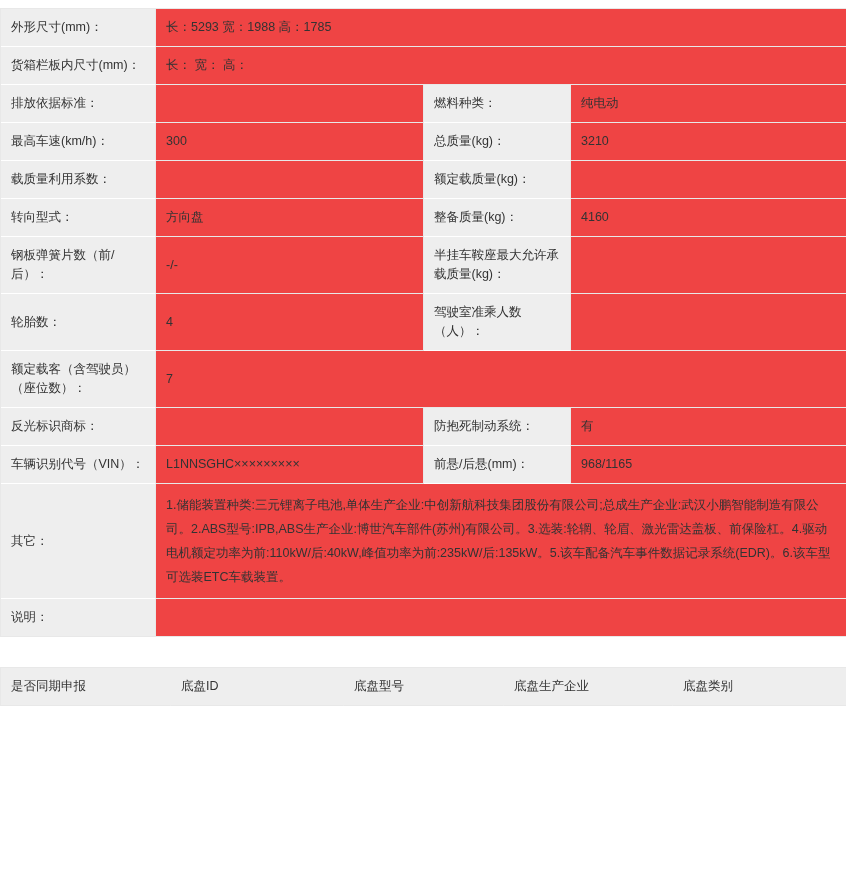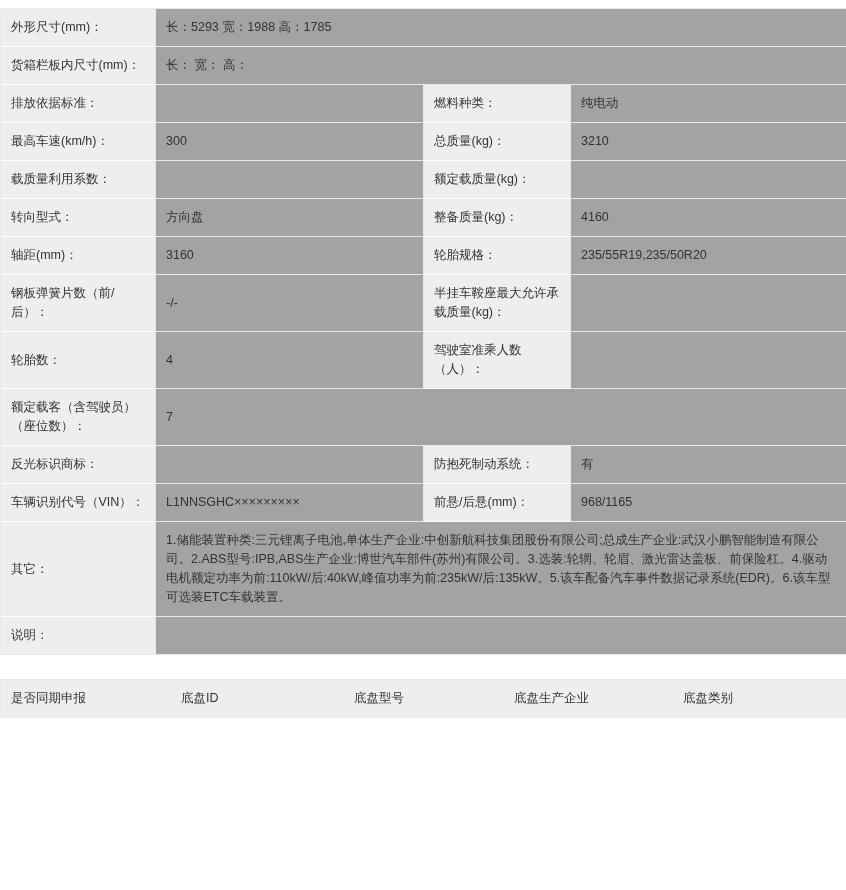--- a/index.html
+++ b/index.html
@@ -23,34 +23,34 @@
   td, th {
     padding: 9px 10px;
     line-height: 19px;
     vertical-align: middle;
     overflow-wrap: break-word;
     font-weight: normal;
     text-align: left;
   }
 
   
-  .spec { margin-bottom: 24px; }
+  .spec { margin-bottom: 30px; }
   .spec td { height: 19px; }
   .spec .lbl {
     background: #eeeeee;
     border-right: 1px solid #e8e8e8;
     border-bottom: 1px solid #ffffff;
   }
   .spec .val {
-    background: #a3a3a3;
+    background: #ef4444;
     border-right: 1px solid #e8e8e8;
     border-bottom: 1px solid #e8e8e8;
   }
   .spec tr:last-child .lbl { border-bottom-color: #e8e8e8; }
-  .spec .other-text { line-height: 19px; }
+  .spec .other-text { line-height: 24px; }
 
   
   .sub { margin-bottom: 32px; }
   .sub th {
     background: #eeeeee;
     border-bottom: 1px solid #e8e8e8;
     border-right: 1px solid #eeeeee;
   }
   .sub th:last-child { border-right: 1px solid #e8e8e8; }
 </style>
@@ -91,26 +91,20 @@
         <td class="lbl">载质量利用系数：</td>
         <td class="val"></td>
         <td class="lbl">额定载质量(kg)：</td>
         <td class="val"></td>
       </tr>
       <tr>
         <td class="lbl">转向型式：</td>
         <td class="val">方向盘</td>
         <td class="lbl">整备质量(kg)：</td>
         <td class="val">4160</td>
-      </tr>
-      <tr>
-        <td class="lbl">轴距(mm)：</td>
-        <td class="val">3160</td>
-        <td class="lbl">轮胎规格：</td>
-        <td class="val">235/55R19,235/50R20</td>
       </tr>
       <tr>
         <td class="lbl">钢板弹簧片数（前/后）：</td>
         <td class="val">-/-</td>
         <td class="lbl">半挂车鞍座最大允许承载质量(kg)：</td>
         <td class="val"></td>
       </tr>
       <tr>
         <td class="lbl">轮胎数：</td>
         <td class="val">4</td>

